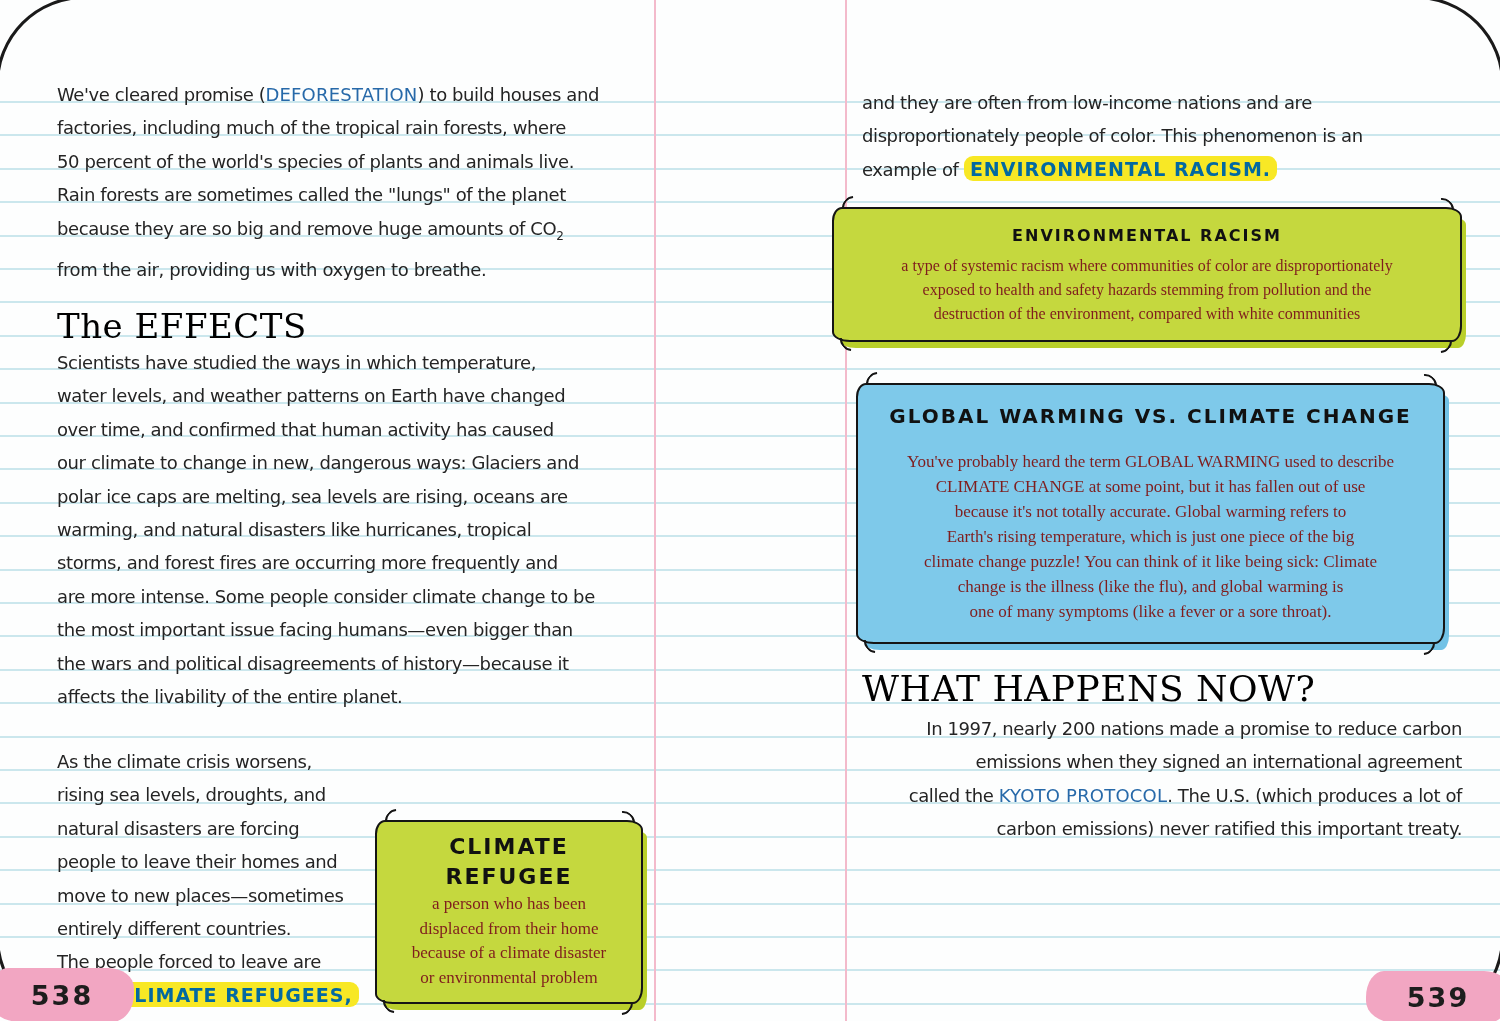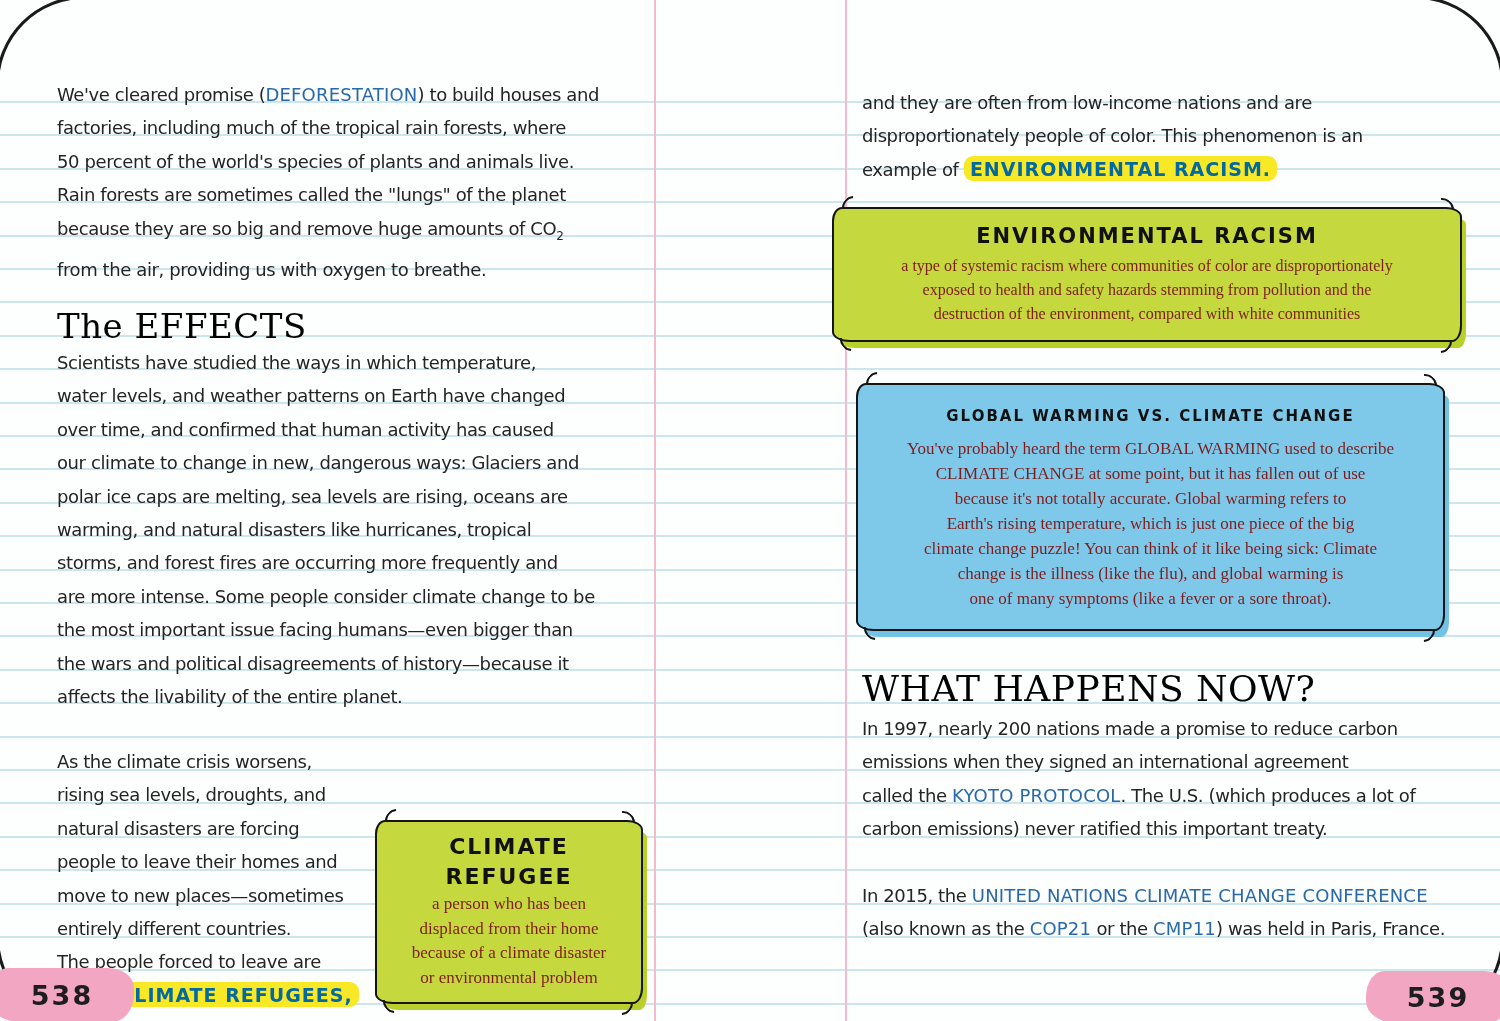--- a/index.html
+++ b/index.html
@@ -80,25 +80,25 @@
   .para3-wrap{position:absolute;top:745px;left:0;width:588px;}
   .para3-wrap .hand{position:static;}
   .refugee-box{
     float:right;width:268px;margin:75px 2px 8px 14px;position:relative;
     padding:10px 8px 12px 8px;
   }
   .refugee-box .callout-title{font-size:22px;line-height:30px;}
   .refugee-box .callout-body{font-size:17px;line-height:24.5px;}
 
   .racism-box{left:-30px;top:207px;width:630px;padding:12px 14px 14px 14px;}
-  .racism-box .callout-title{font-size:21px;line-height:30px;margin-bottom:3px;}
+  .racism-box .callout-title{font-size:16px;line-height:30px;margin-bottom:3px;}
   .racism-box .callout-body{font-size:16px;line-height:24px;}
 
   .warming-box{left:-6px;top:383px;width:589px;padding:16px 19px 18px 19px;}
-  .warming-box .callout-title{font-size:15px;line-height:30px;margin-bottom:5px;}
+  .warming-box .callout-title{font-size:20px;line-height:30px;margin-bottom:18px;}
   .warming-box .callout-body{font-size:17px;line-height:25px;}
 
   
   .badge{
     position:absolute;display:flex;align-items:center;justify-content:center;
     background:#f2a6c2;
     border-radius:18px 26px 22px 30px / 26px 20px 28px 22px;
     font-weight:800;font-size:27px;letter-spacing:2px;color:#1d1d1d;
   }
   .badge-left{left:-10px;top:968px;width:144px;height:54px;}
@@ -183,27 +183,25 @@
 CLIMATE CHANGE at some point, but it has fallen out of use
 because it's not totally accurate. Global warming refers to
 Earth's rising temperature, which is just one piece of the big
 climate change puzzle! You can think of it like being sick: Climate
 change is the illness (like the flu), and global warming is
 one of many symptoms (like a fever or a sore throat).</div>
     </div>
 
     <h2 class="green-heading h-now">WHAT HAPPENS NOW?</h2>
 
-    <p class="hand" style="top:712px;width:600px;"><span>In 1997, nearly 200 nations made a promise to reduce carbon
+    <p class="hand" style="top:712px;width:600px;text-align:right;"><span>In 1997, nearly 200 nations made a promise to reduce carbon
 emissions when they signed an international agreement
 called the </span><span class="link">KYOTO PROTOCOL</span><span>. The U.S. (which produces a lot of
 carbon emissions) never ratified this important treaty.</span></p>
 
-    <p class="hand" style="top:879px;width:604px;"><span>In 2015, the </span><span class="link">UNITED NATIONS CLIMATE CHANGE CONFERENCE</span><span>
-(also known as the </span><span class="link">COP21</span><span> or the </span><span class="link">CMP11</span><span>) was held in Paris, France.</span></p>
   </div>
 
   <div class="badge badge-left">
     <span>538</span>
   </div>
   <div class="badge badge-right">
     <span>539</span>
   </div>
 </div>
 

